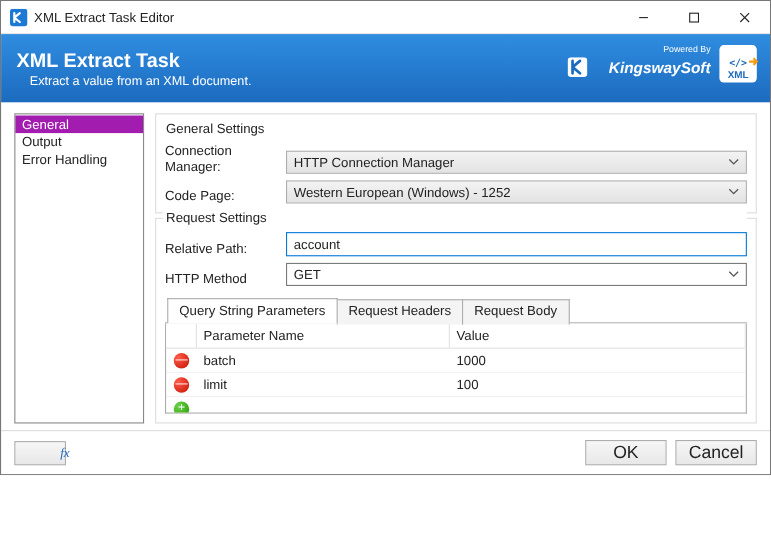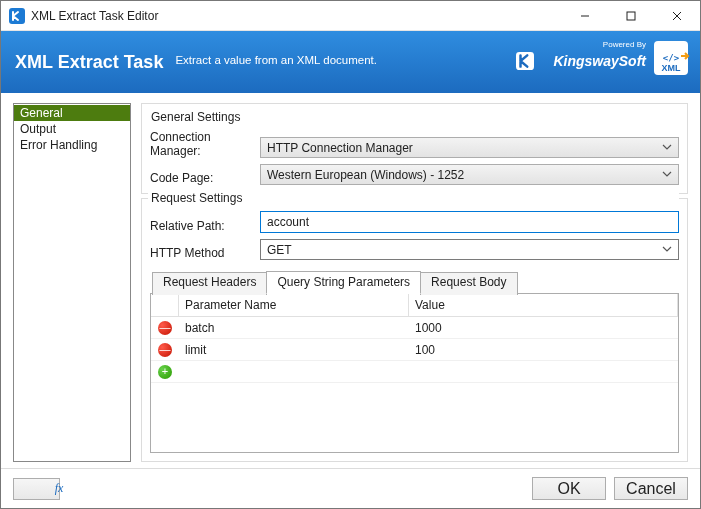--- a/index.html
+++ b/index.html
@@ -1,37 +1,37 @@
 <!DOCTYPE html>
 <html><head>
 <meta charset="utf-8">
 <style>
   * { box-sizing: border-box; }
   html, body { margin: 0; padding: 0; font-family: "Segoe UI", Tahoma, sans-serif; font-size: 12px; color: #222; background: #fff; }
-  .window { width: 701px; height: 509px; border: 1px solid #777; display: flex; flex-direction: column; background: #fff; }
+  .window { width: 701px; height: 432px; border: 1px solid #777; display: flex; flex-direction: column; background: #fff; }
   .titlebar { height: 30px; display: flex; align-items: center; padding: 0 0 0 8px; background: #fff; border-bottom: 1px solid #e5e5e5; }
   .titlebar .app-icon { width: 16px; height: 16px; margin-right: 6px; }
   .titlebar .title { flex: 1; font-size: 12px; }
   .win-btn { width: 46px; height: 30px; display: flex; align-items: center; justify-content: center; }
   .win-btn svg { width: 10px; height: 10px; }
 
   .banner { height: 62px; background: linear-gradient(to bottom, #2f8de0, #1c6bbf); color: #fff; display: flex; align-items: center; padding: 0 14px; position: relative; }
-  .banner-left { display: flex; flex-direction: row; }
+  .banner-left { display: flex; flex-direction: column; }
   .banner-title { font-size: 18px; font-weight: 600; }
   .banner-sub { font-size: 11.5px; padding-left: 12px; margin-top: 2px; }
   .banner-right { position: absolute; right: 12px; top: 10px; display: flex; align-items: center; gap: 8px; }
   .ks-logo { display: flex; align-items: center; gap: 19px; font-size: 14px; font-weight: bold; font-style: italic; }
   .ks-super { font-size: 8px; font-weight: normal; font-style: normal; position: absolute; top: -6px; right: 0; }
   .xml-badge { width: 34px; height: 34px; background: #fff; border-radius: 4px; display: flex; align-items: center; justify-content: center; position: relative; }
   .xml-badge-inner { font-size: 9px; font-weight: bold; color: #1c6bbf; }
 
   .content { flex: 1; display: flex; padding: 10px 12px 6px 12px; gap: 10px; min-height: 0; }
   .sidebar { width: 118px; border: 1px solid #888; background: #fff; padding: 1px 0; }
   .sidebar-item { padding: 1px 6px; font-size: 12px; cursor: default; }
-  .sidebar-item.selected { background: #4d7c0f; color: #fff; }
+  .sidebar-item.selected { background: #a21caf; color: #fff; }
 
   .main { flex: 1; display: flex; flex-direction: column; gap: 4px; min-height: 0; }
 
   .groupbox { border: 1px solid #dcdcdc; padding: 6px 8px 8px 8px; }
   .groupbox-label { font-size: 12px; margin: -14px 0 6px -2px; background: #fff; display: inline-block; padding: 0 3px; }
   .form-row { display: flex; align-items: flex-end; margin-bottom: 6px; }
   .form-row:last-child { margin-bottom: 0; }
   .form-label { width: 110px; font-size: 12px; }
   .form-control { flex: 1; }
   .dropdown { height: 21px; border: 1px solid #adadad; background: linear-gradient(#f3f3f3,#e3e3e3); display: flex; align-items: center; padding: 0 6px; position: relative; font-size: 12px; }
@@ -169,22 +169,22 @@
           <div class="form-label">HTTP Method</div>
           <div class="form-control dropdown light">
             <span>GET</span>
             <span class="chev"><svg viewBox="0 0 10 10">
                   <path d="M1 3 L5 7 L9 3" stroke="#555" stroke-width="1.2" fill="none"></path>
                 </svg></span>
           </div>
         </div>
 
         <div class="tabstrip">
+          <div class="tab active"><span>Query String Parameters</span></div>
           <div class="tab inactive"><span>Request Headers</span></div>
-          <div class="tab active"><span>Query String Parameters</span></div>
           <div class="tab inactive"><span>Request Body</span></div>
         </div>
         <div class="tab-body">
           <div class="grid">
             <div class="grid-header">
               <div class="gh col-icon"></div>
               <div class="gh col-name">Parameter Name</div>
               <div class="gh col-value">Value</div>
             </div>
 

